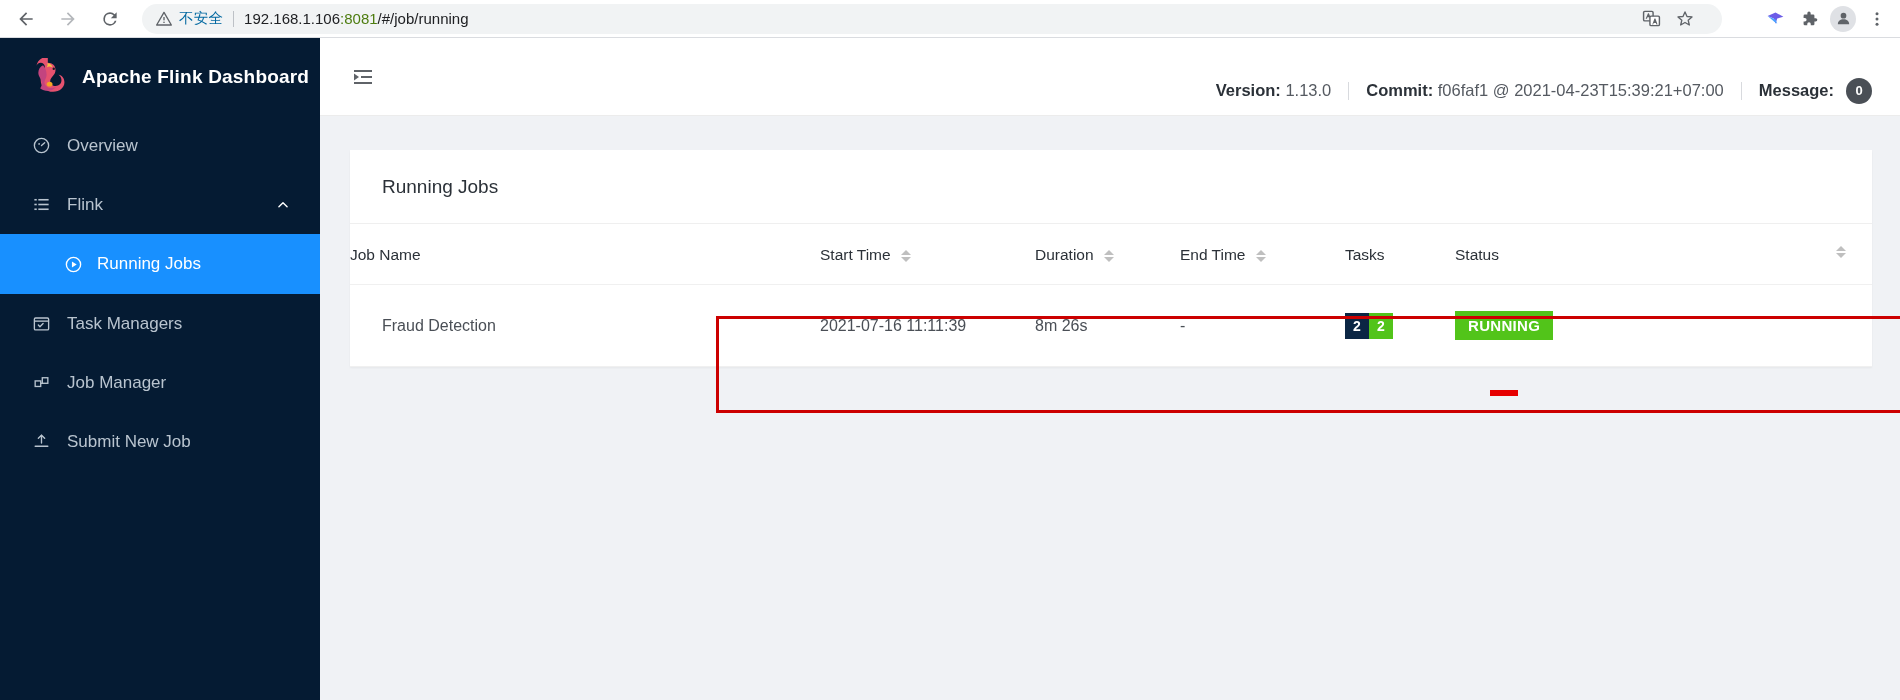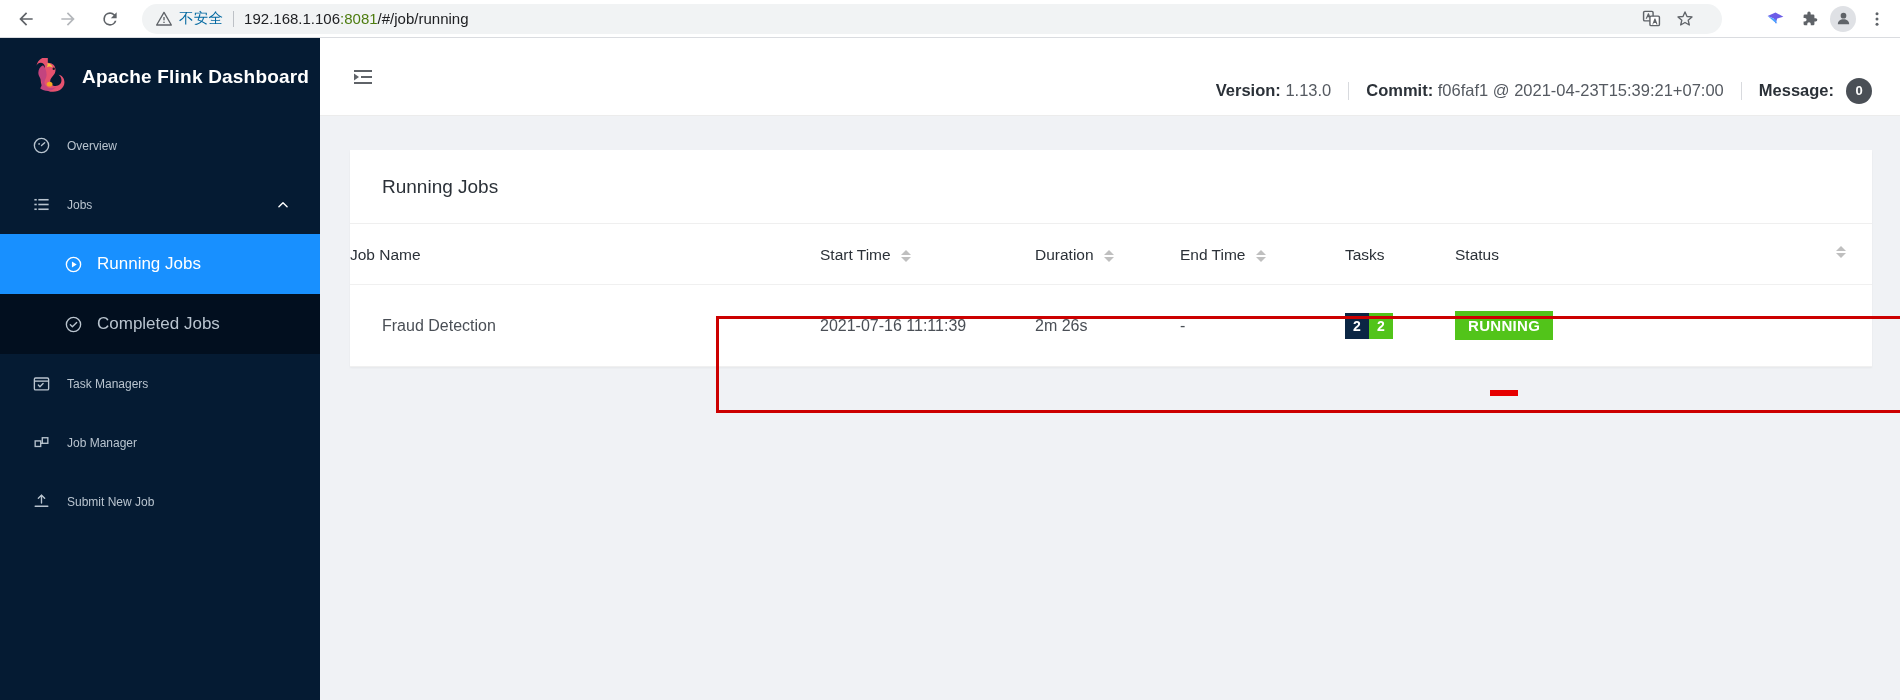--- a/index.html
+++ b/index.html
@@ -87,21 +87,21 @@
   .brand-logo { width: 38px; height: 38px; margin-right: 14px; flex: none; }
   .brand-title {
     color: #ffffff; font-size: 19px; font-weight: bold;
     letter-spacing: .2px;
   }
 
   .nav-item {
     height: 59px;
     display: flex; align-items: center;
     padding-left: 30px;
-    color: #b9c4cf; font-size: 12px;
+    color: #b9c4cf; font-size: 17px;
     position: relative;
   }
   .nav-item .ico {
     width: 22px; margin-right: 15px;
     display: flex; align-items: center; justify-content: center;
     flex: none;
   }
   .nav-item .caret {
     position: absolute; right: 30px; top: 50%;
     transform: translateY(-50%);
@@ -342,46 +342,37 @@
       <span class="ico">
         <svg width="19" height="19" viewBox="0 0 24 24">
           <rect x="3" y="5" width="3" height="2" fill="#b9c4cf"></rect>
           <rect x="8" y="5" width="13" height="2" fill="#b9c4cf"></rect>
           <rect x="3" y="11" width="3" height="2" fill="#b9c4cf"></rect>
           <rect x="8" y="11" width="13" height="2" fill="#b9c4cf"></rect>
           <rect x="3" y="17" width="3" height="2" fill="#b9c4cf"></rect>
           <rect x="8" y="17" width="13" height="2" fill="#b9c4cf"></rect>
         </svg>
       </span>
-      <span>Jobs</span>
+      <span>Flink</span>
       <span class="caret">
         <svg width="14" height="14" viewBox="0 0 24 24">
           <path d="M5 15l7-7 7 7" fill="none" stroke="#ffffff" stroke-width="2.4" stroke-linecap="round" stroke-linejoin="round"></path>
         </svg>
       </span>
     </div>
 
     <div class="sub-group">
       <div class="nav-sub active">
         <span class="ico">
           <svg width="19" height="19" viewBox="0 0 24 24">
             <circle cx="12" cy="12" r="9" fill="none" stroke="#ffffff" stroke-width="1.7"></circle>
             <path d="M10 8.2l6 3.8-6 3.8z" fill="#ffffff"></path>
           </svg>
         </span>
         <span>Running Jobs</span>
-      </div>
-      <div class="nav-sub">
-        <span class="ico">
-          <svg width="19" height="19" viewBox="0 0 24 24">
-            <circle cx="12" cy="12" r="9" fill="none" stroke="#b9c4cf" stroke-width="1.7"></circle>
-            <path d="M8 12.3l2.6 2.6L16 9.4" fill="none" stroke="#b9c4cf" stroke-width="1.7" stroke-linecap="round" stroke-linejoin="round"></path>
-          </svg>
-        </span>
-        <span>Completed Jobs</span>
       </div>
     </div>
 
     <div class="nav-item">
       <span class="ico">
         <svg width="19" height="19" viewBox="0 0 24 24">
           <rect x="3" y="5" width="18" height="15" rx="1.5" fill="none" stroke="#b9c4cf" stroke-width="1.7"></rect>
           <path d="M3 9h18" stroke="#b9c4cf" stroke-width="1.7"></path>
           <path d="M8 14l2 2 4-4" fill="none" stroke="#b9c4cf" stroke-width="1.7" stroke-linecap="round" stroke-linejoin="round"></path>
         </svg>
@@ -479,21 +470,21 @@
                   <i class="up"></i>
                   <i class="dn"></i>
                 </span>
             </th>
           </tr>
         </thead>
         <tbody>
           <tr>
             <td class="pad-left">Fraud Detection</td>
             <td>2021-07-16 11:11:39</td>
-            <td>2m 26s</td>
+            <td>8m 26s</td>
             <td>-</td>
             <td>
               <span class="task-badges">
                 <span class="task-badge dark">2</span>
                 <span class="task-badge green">2</span>
               </span>
             </td>
             <td>
               <span class="status-badge">RUNNING</span>
             </td>

